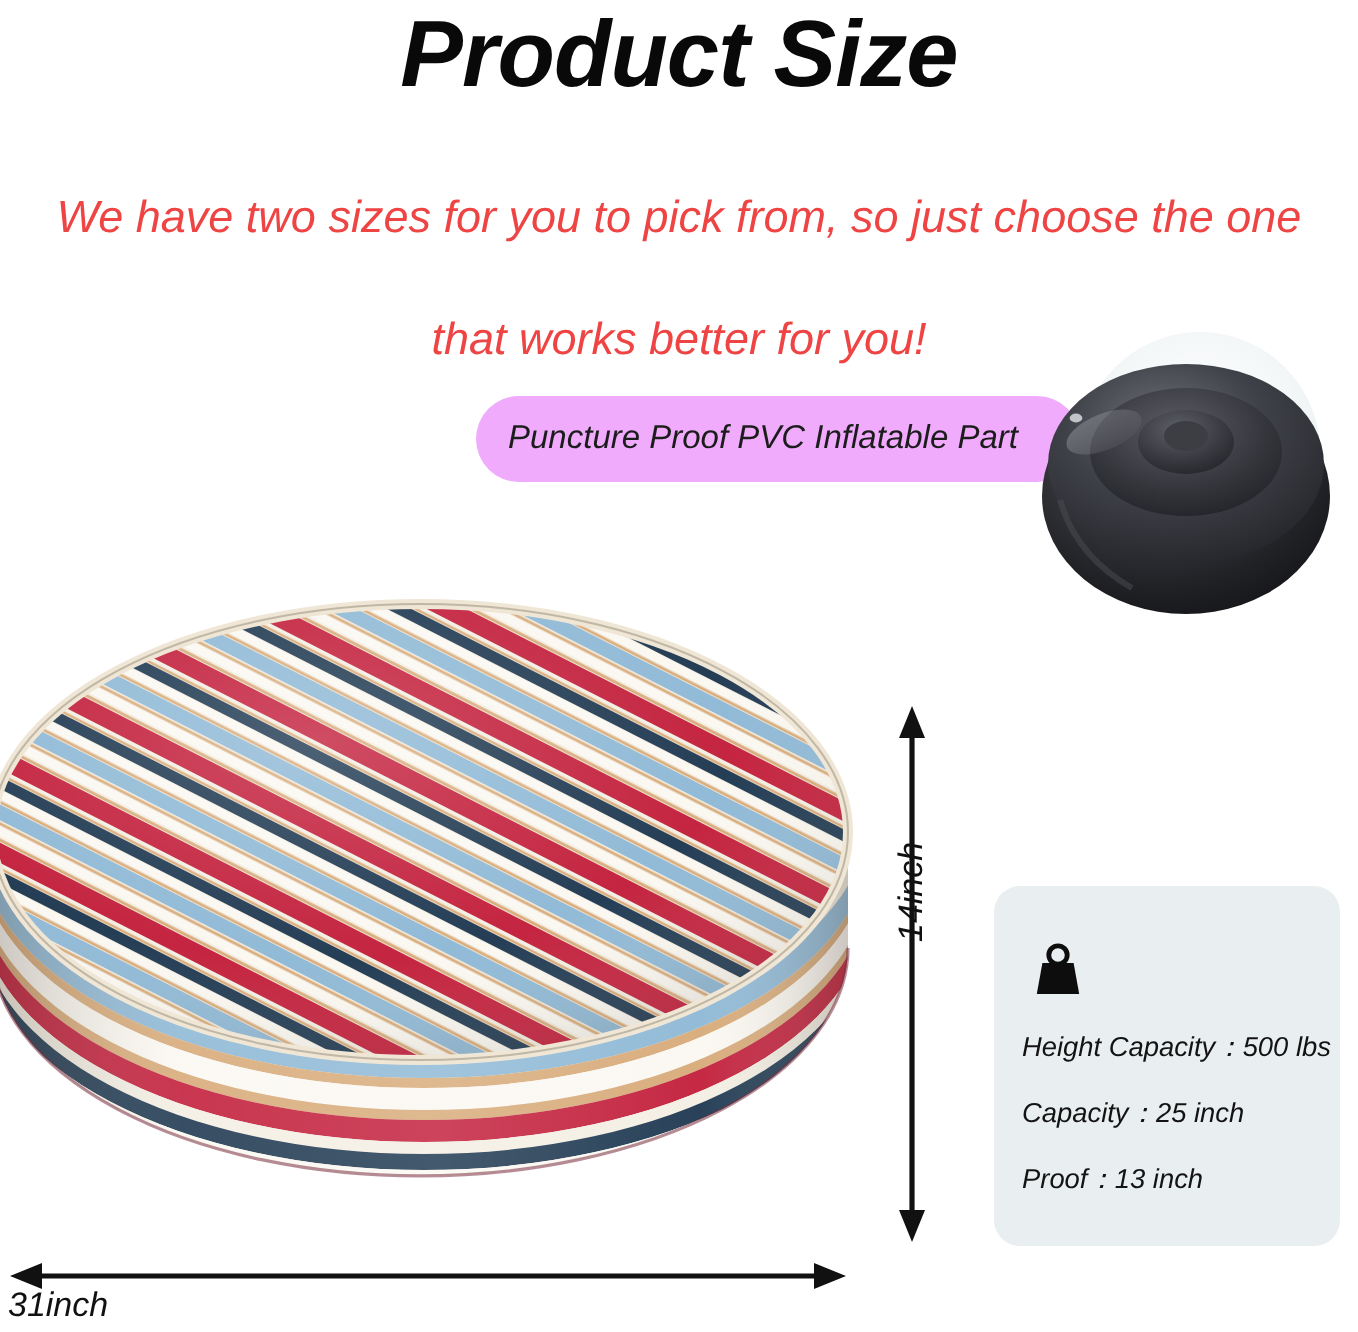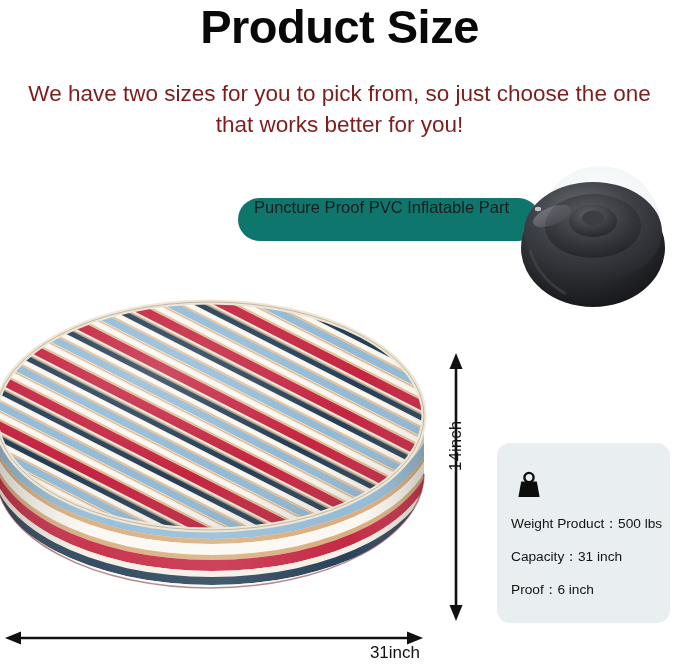--- a/index.html
+++ b/index.html
@@ -4,46 +4,46 @@
 <style>
   html,body{margin:0;padding:0;}
   body{
     width:679px;height:666px;
     background:#ffffff;
     font-family:"Liberation Sans","DejaVu Sans",sans-serif;
     color:#111;
     position:relative;
     overflow:hidden;
   }
-  .page{position:relative;width:679px;height:666px;}
+  .page{position:relative;width:679px;height:666px;font-style:italic;}
 
   
   .title{
     position:absolute;left:0;top:-2px;width:679px;
     text-align:center;
     font-size:47px;line-height:58px;
     font-weight:bold;
     letter-spacing:-0.5px;
     color:#090909;
   }
   .subtitle{
     position:absolute;left:14px;top:78px;width:651px;
     text-align:center;
-    font-size:22.5px;line-height:31px;
+    font-size:22.5px;line-height:61px;
     font-weight:normal;
-    color:#7f1d1d;
+    color:#ef4444;
   }
 
   
   .callout{
     position:absolute;left:238px;top:198px;
     width:302px;height:43px;
     border-radius:22px;
-    background:#0f766e;
-    display:flex;
+    background:#f0abfc;
+    display:flex;align-items:center;
   }
   .callout-text{
     padding-left:16px;
     font-size:16.5px;
     color:#1c1c1c;
     white-space:nowrap;
   }
 
   
   .puck{position:absolute;left:508px;top:160px;width:171px;height:152px;}
@@ -57,21 +57,21 @@
     position:absolute;left:438px;top:443px;width:36px;
     text-align:center;
     font-size:17px;color:#111;
     transform:rotate(-90deg);
     transform-origin:center center;
     white-space:nowrap;
   }
   .dim-h{position:absolute;left:4px;top:626px;width:420px;height:24px;}
   .dim-h-label{
     position:absolute;left:4px;top:643px;width:416px;
-    text-align:right;
+    text-align:left;
     font-size:17px;color:#111;
     white-space:nowrap;
   }
 
   
   .spec-card{
     position:absolute;left:497px;top:443px;
     width:173px;height:180px;
     border-radius:13px;
     background:#e9eef0;
@@ -229,24 +229,24 @@
   </svg>
   <div class="dim-h-label">31inch</div>
 
   <div class="spec-card">
     <svg class="spec-icon" viewBox="0 0 30 30">
       <circle cx="15" cy="7.5" r="4.6" fill="none" stroke="#0d0d0d" stroke-width="2.4"></circle>
       <path d="M7.2 11.5 L22.8 11.5 L25.6 27 L4.4 27 Z" fill="#0d0d0d"></path>
     </svg>
     <div class="spec-list">
       <div class="spec-row">
-        <span class="spec-label">Weight Product：</span><span class="spec-value">500 lbs</span>
+        <span class="spec-label">Height Capacity：</span><span class="spec-value">500 lbs</span>
       </div>
       <div class="spec-row">
-        <span class="spec-label">Capacity：</span><span class="spec-value">31 inch</span>
+        <span class="spec-label">Capacity：</span><span class="spec-value">25 inch</span>
       </div>
       <div class="spec-row">
-        <span class="spec-label">Proof：</span><span class="spec-value">6 inch</span>
+        <span class="spec-label">Proof：</span><span class="spec-value">13 inch</span>
       </div>
     </div>
   </div>
 
 </div>
 
 </body></html>

